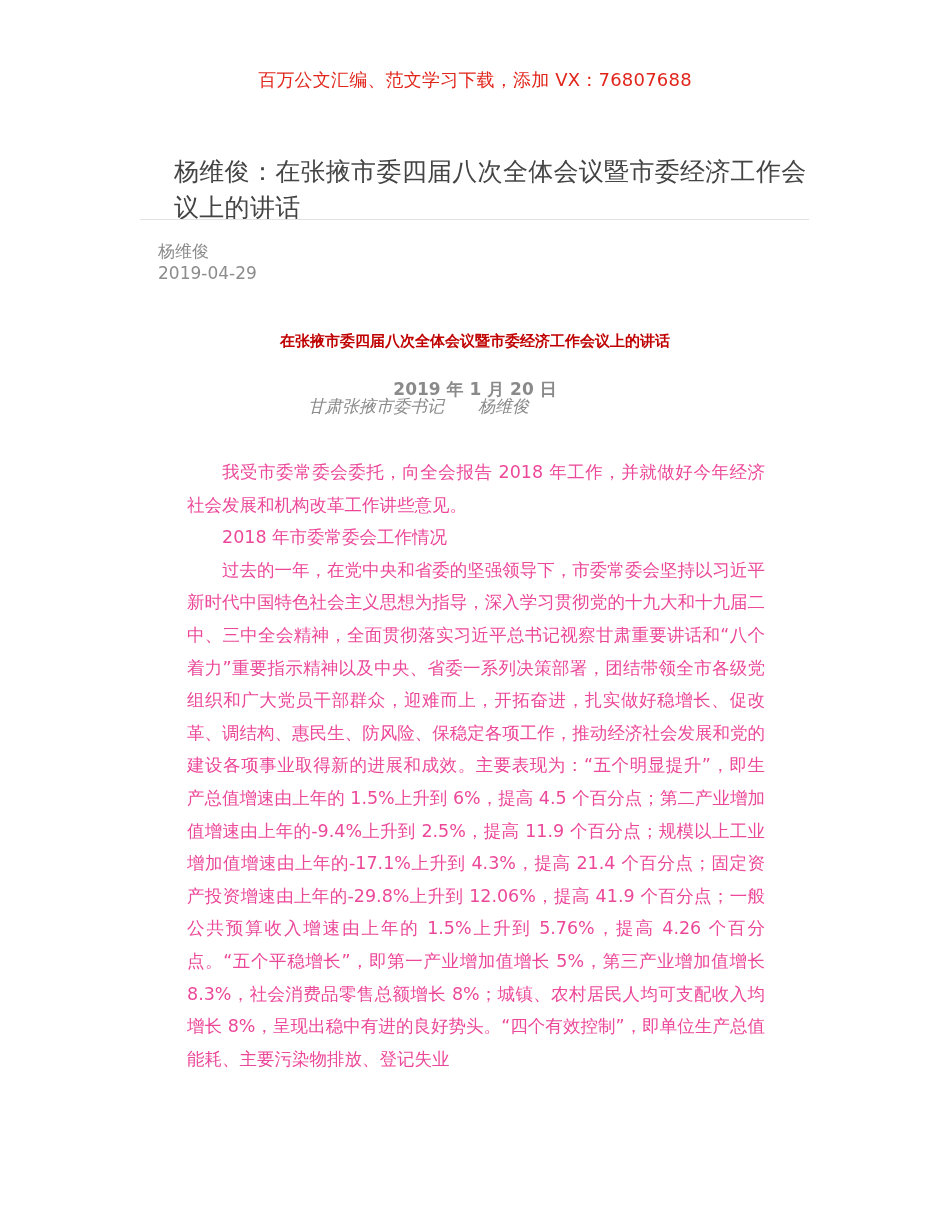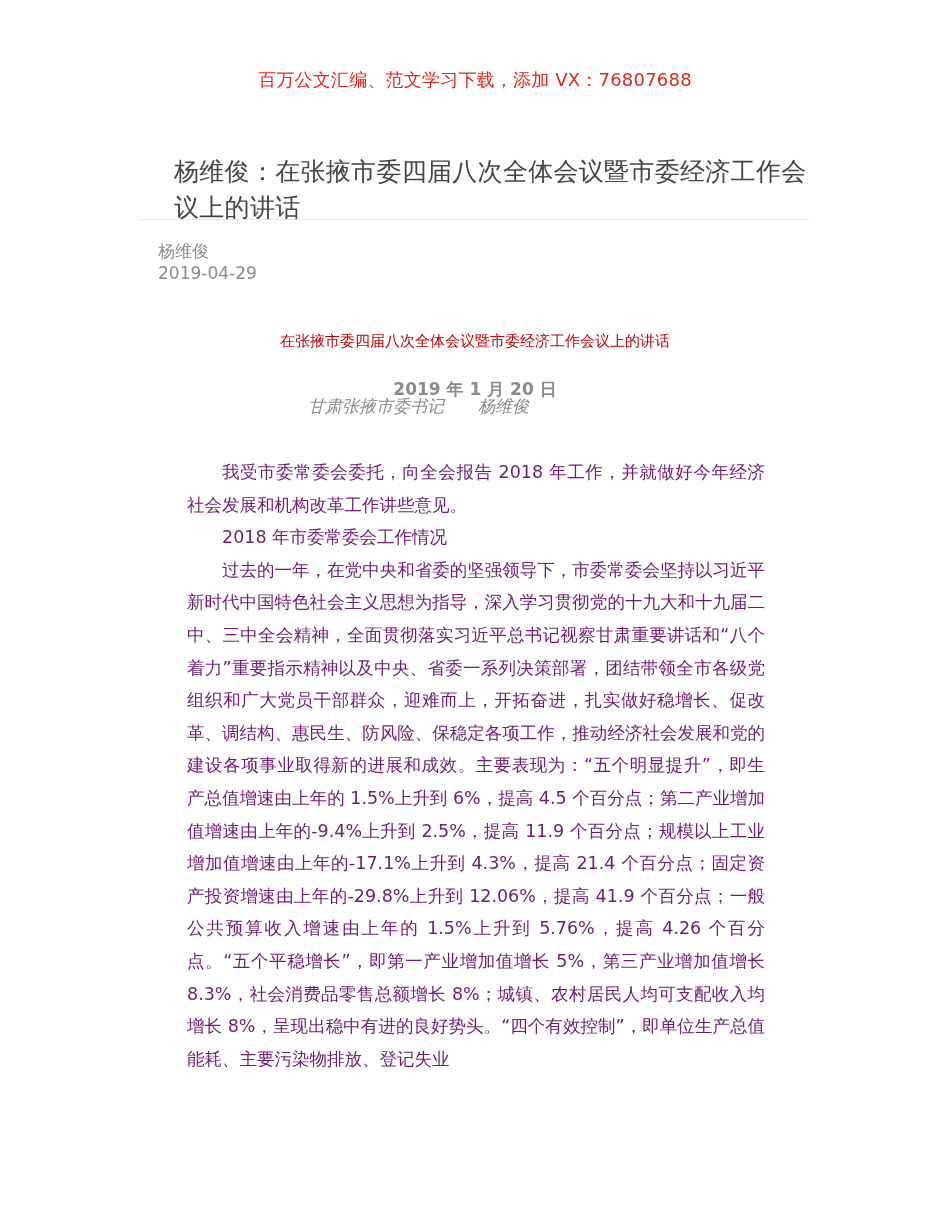--- a/index.html
+++ b/index.html
@@ -56,21 +56,21 @@
     }
     .meta div { margin: 0; }
     .doc-heading {
       position: absolute;
       top: 330px;
       left: 0;
       width: 950px;
       text-align: center;
       font-size: 15px;
       line-height: 22px;
-      font-weight: normal;
+      font-weight: bold;
       color: #c00000;
     }
     .doc-date {
       position: absolute;
       top: 361px;
       left: 0;
       width: 950px;
       text-align: center;
       font-size: 17px;
       line-height: 24px;
@@ -90,21 +90,21 @@
       font-style: italic;
     }
     .doc-byline .gap { display: inline-block; width: 34px; }
     .body-text {
       position: absolute;
       top: 456px;
       left: 187px;
       width: 578px;
       font-size: 17.5px;
       line-height: 32.6px;
-      color: #701a75;
+      color: #ec4899;
       text-align: justify;
     }
     .body-text p {
       margin: 0;
       text-indent: 2em;
     }
     .body-text .section-heading {
       font-weight: normal;
       text-indent: 2em;
     }

